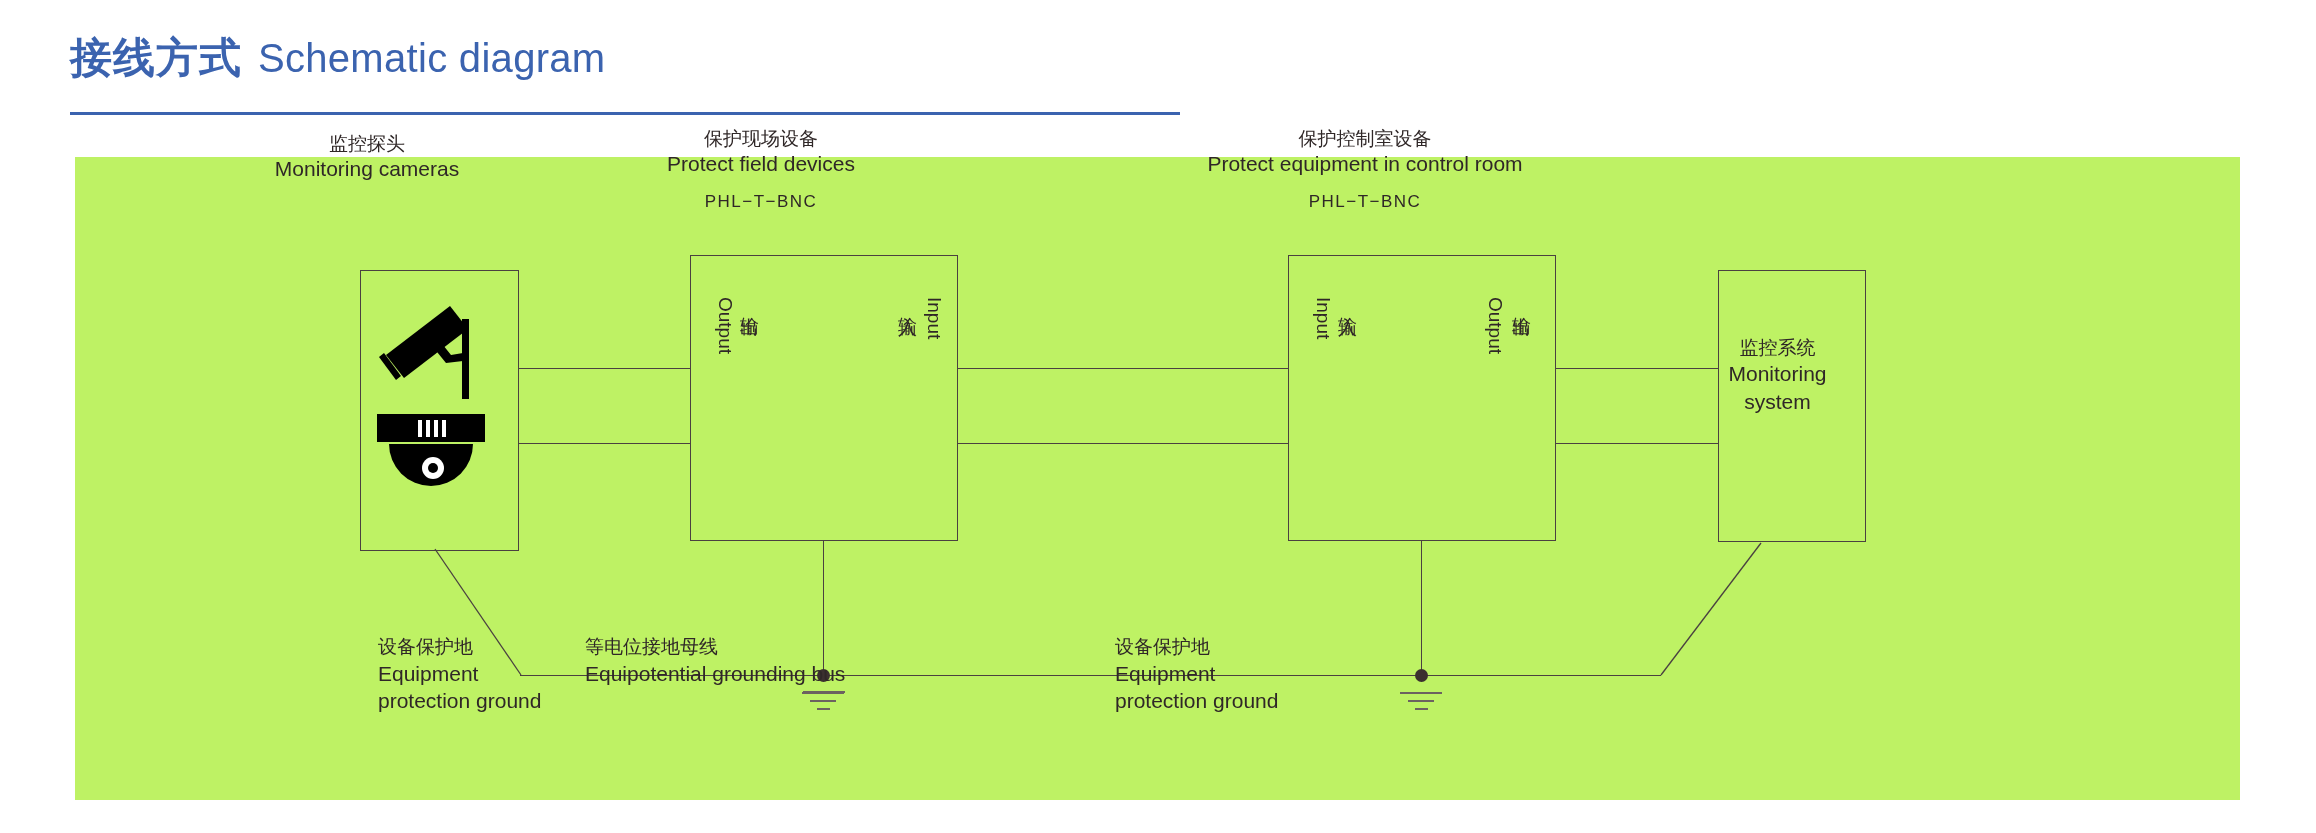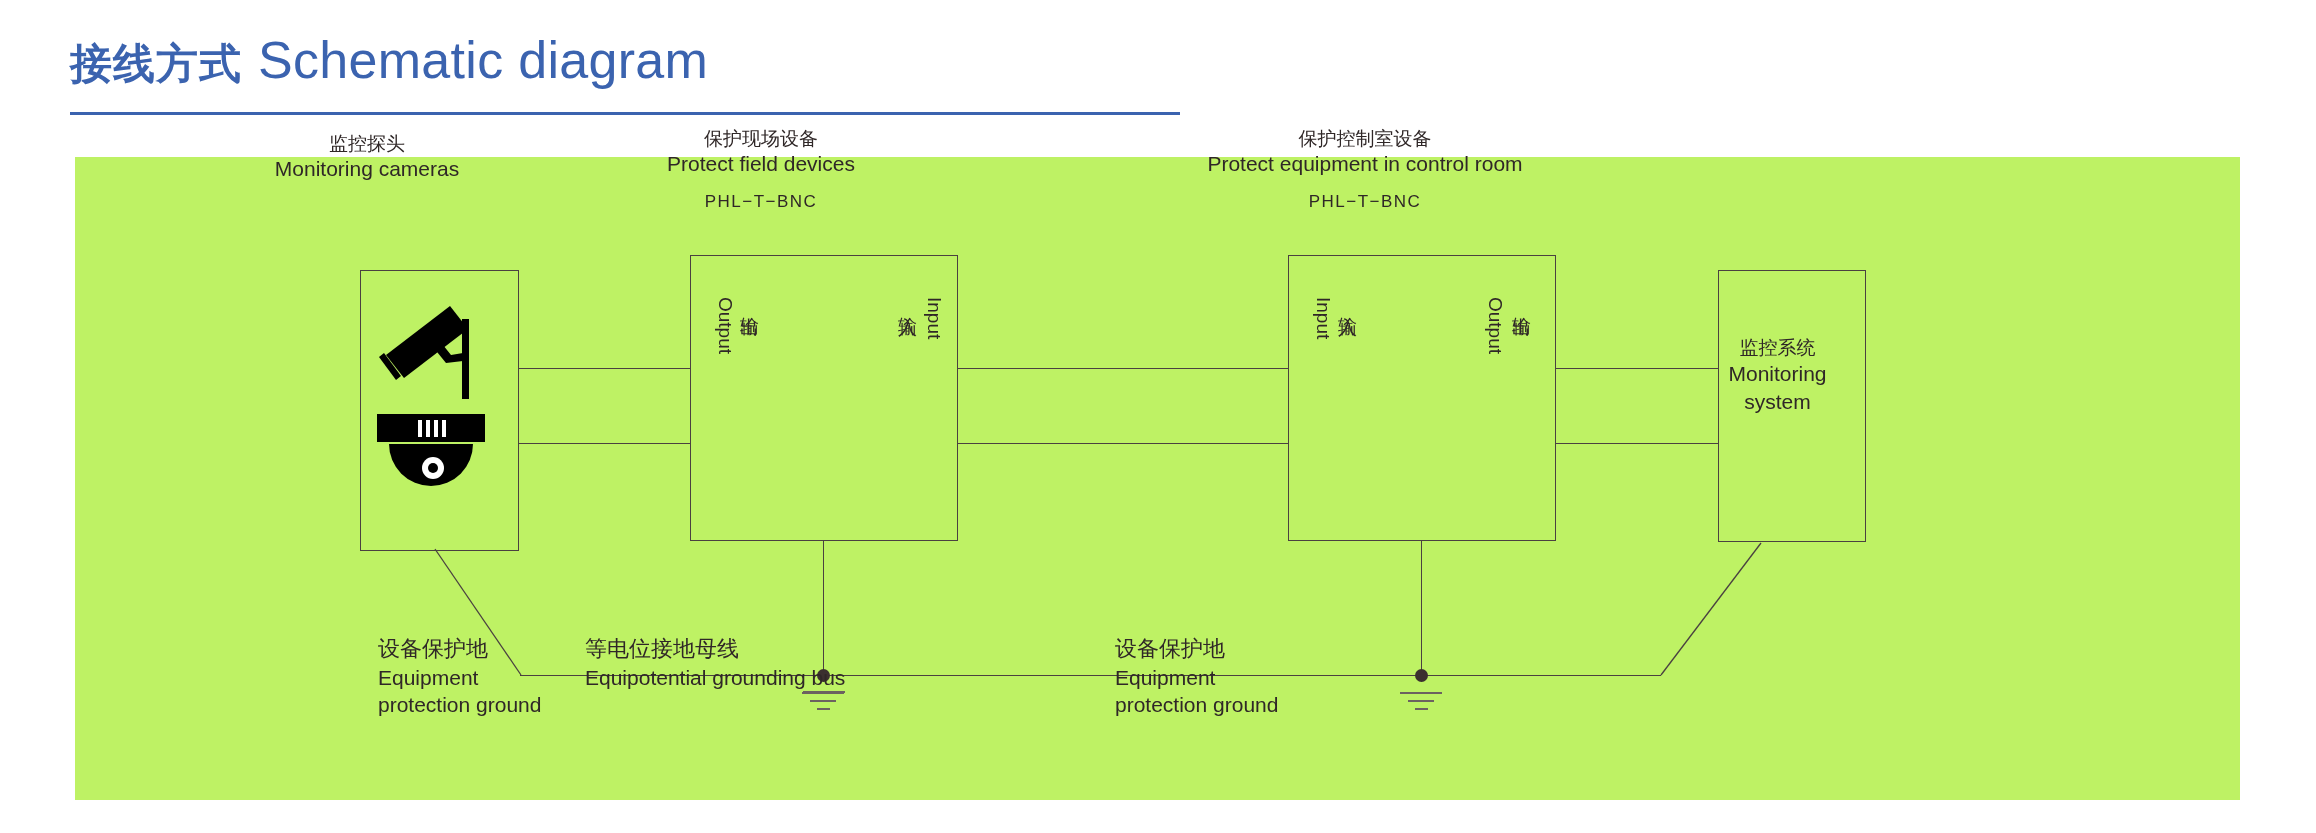--- a/index.html
+++ b/index.html
@@ -31,21 +31,21 @@
     white-space: nowrap;
   }
   .title-cn {
     font-size: 42px;
     font-weight: 700;
     color: #3b63af;
     letter-spacing: 1px;
     vertical-align: baseline;
   }
   .title-en {
-    font-size: 52px;
+    font-size: 40px;
     font-weight: 400;
     color: #3b63af;
     letter-spacing: 0.3px;
     margin-left: 16px;
     vertical-align: baseline;
   }
   #title-rule {
     position: absolute;
     left: 70px;
     top: 112px;
@@ -106,21 +106,21 @@
   }
   .boxtext .cn { display: block; font-size: 19px; }
 
   
   .gndlabel {
     position: absolute;
     line-height: 1.30;
     color: #2f2727;
     white-space: nowrap;
   }
-  .gndlabel .cn { display: block; font-size: 22px; }
+  .gndlabel .cn { display: block; font-size: 19px; }
   .gndlabel .en { display: block; font-size: 21px; }
   .gndlabel.center { text-align: left; }
 
   
   .dot {
     position: absolute;
     width: 13px; height: 13px;
     background: #3b302f;
     border-radius: 50%;
   }

